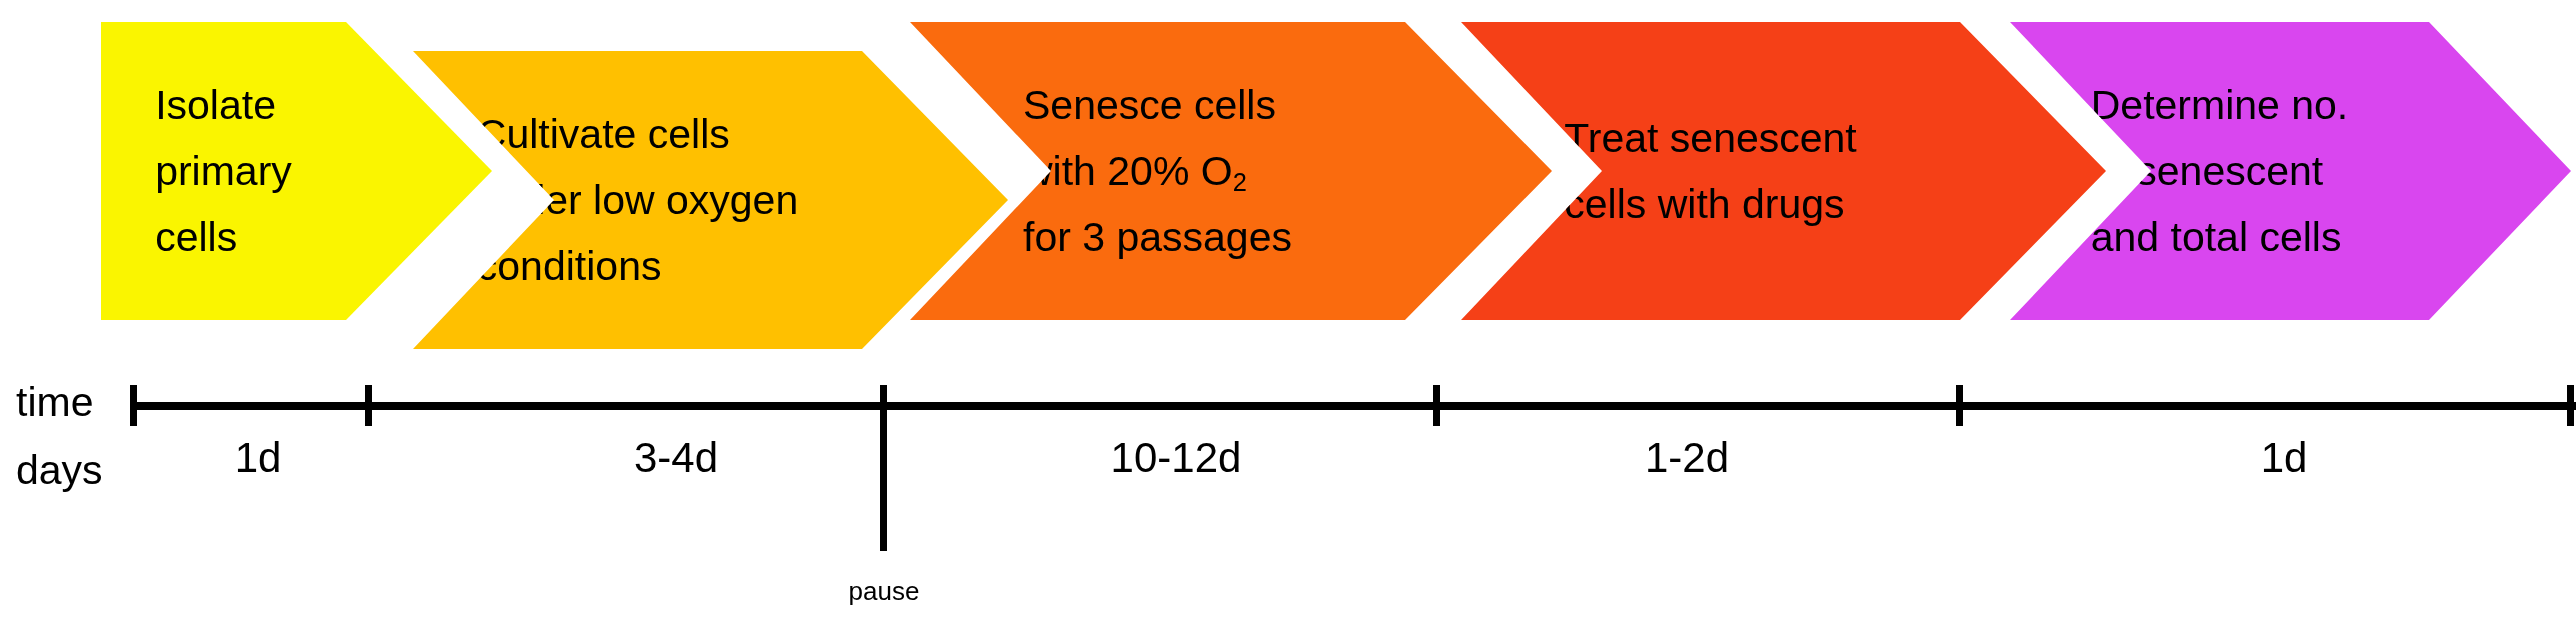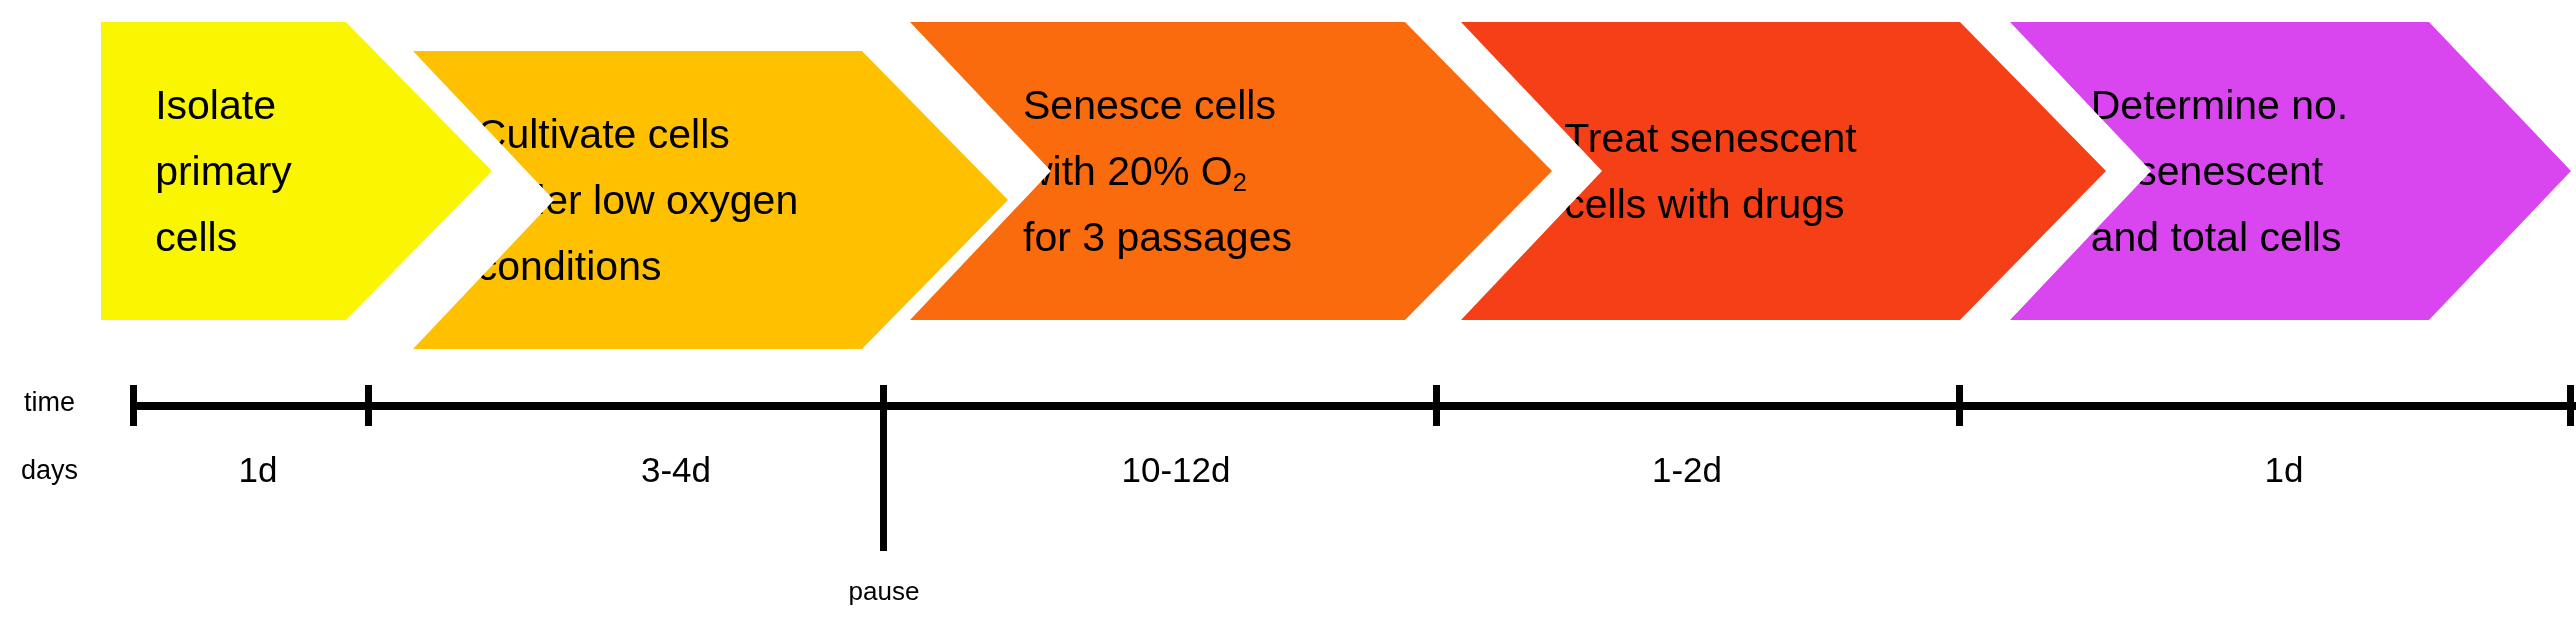--- a/index.html
+++ b/index.html
@@ -36,28 +36,28 @@
   }
   .tick{
     position:absolute;width:7.4px;top:385px;height:41px;
     background:#000;
   }
   .pause-tick{
     position:absolute;width:7.4px;top:385px;height:166px;
     background:#000;
   }
   .axis-label{
-    position:absolute;left:0;width:99px;
-    font-size:27px;line-height:44px;text-align:center;
+    position:absolute;left:16px;width:99px;
+    font-size:41px;line-height:44px;text-align:left;
     white-space:nowrap;
   }
   .duration-label{
-    position:absolute;top:448px;
+    position:absolute;top:436px;
     transform:translateX(-50%);
-    font-size:35px;line-height:44px;
+    font-size:42px;line-height:44px;
     white-space:nowrap;
   }
   .pause-label{
     position:absolute;top:569px;
     transform:translateX(-50%);
     font-size:26px;line-height:44px;
     white-space:nowrap;
   }
 </style>
 </head>

